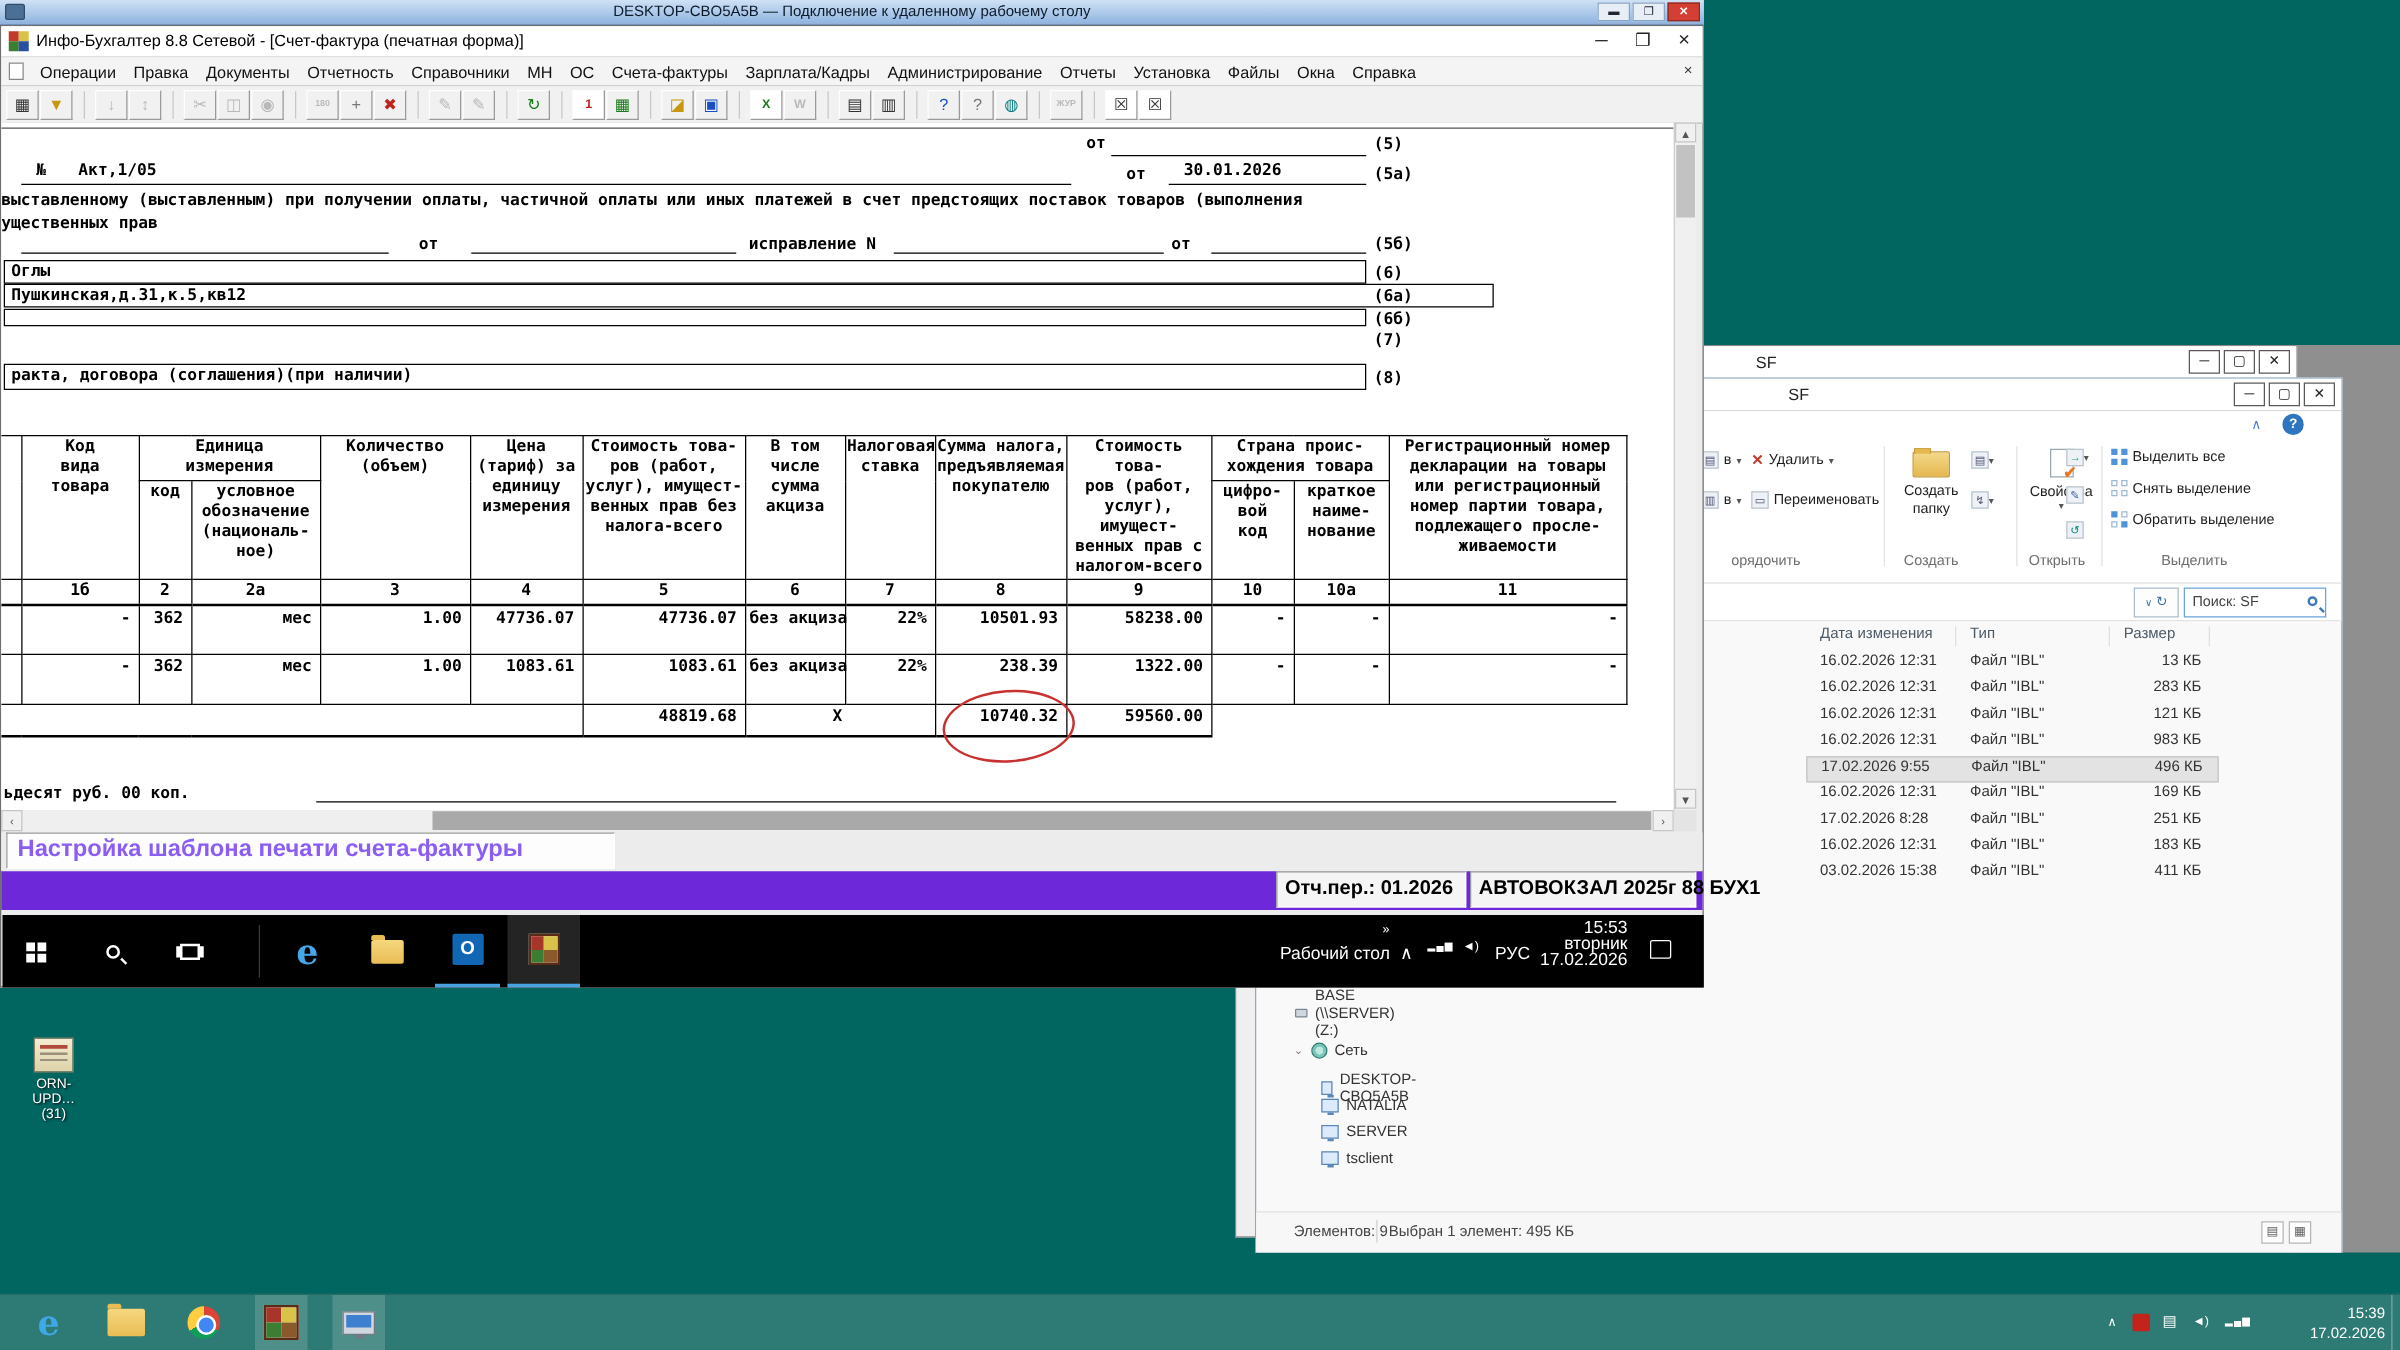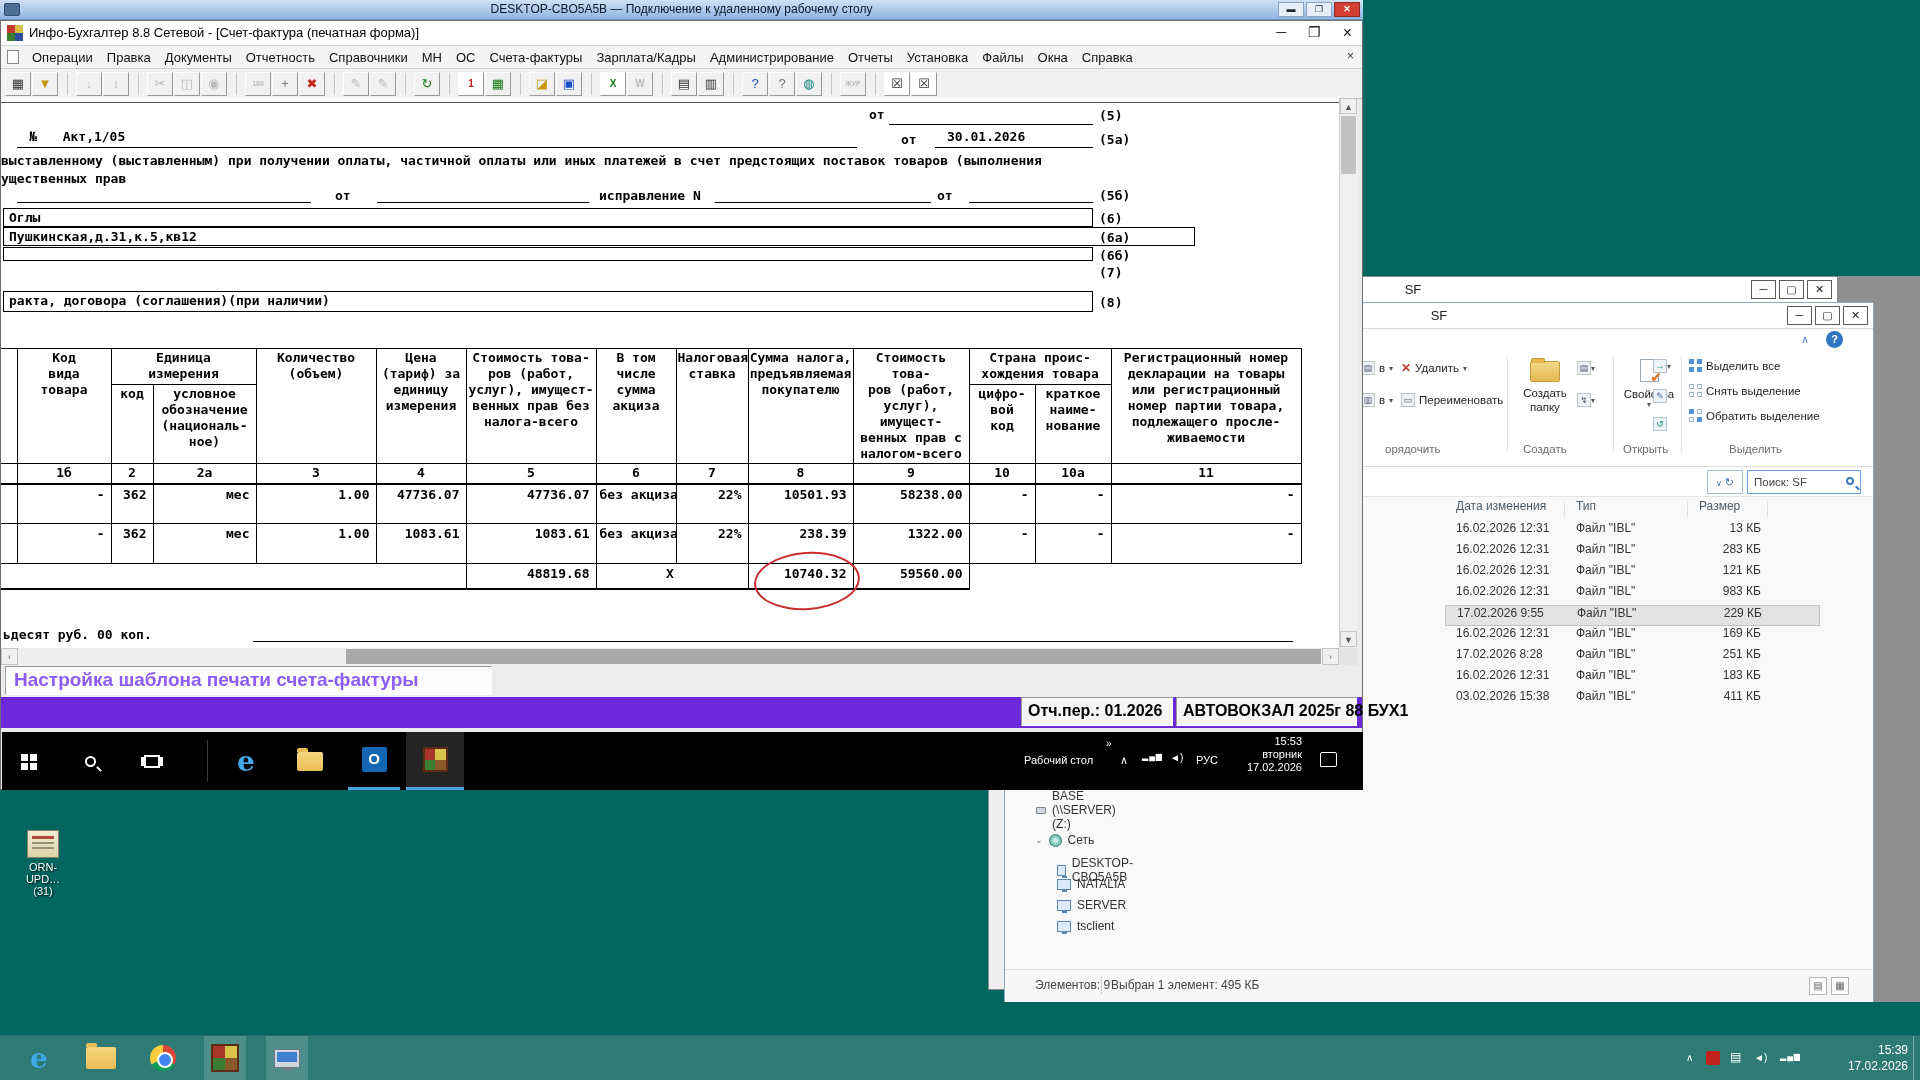--- a/index.html
+++ b/index.html
@@ -126,21 +126,21 @@
   .rtsep{left:205px;top:8px;width:1px;height:42px;background:#3a3a3a}
   .edgee{font-size:28px;font-weight:bold;color:#45a6e8;font-family:"DejaVu Serif",serif}
   .cssfolder{width:26px;height:19px;background:linear-gradient(#f6d77e,#e9bd55);border-radius:2px;position:relative}
   .cssfolder::before{content:"";position:absolute;left:0;top:-4px;width:11px;height:4px;background:#e9bd55;border-radius:2px 2px 0 0}
   .outlookic{width:25px;height:25px;background:#1267b4;border-radius:2px;color:#fff;font-weight:bold;font-size:15px;text-align:center;line-height:24px}
   .ibic{width:25px;height:25px;border:2px solid #5a2c16;display:grid;grid-template-columns:1fr 1fr;grid-template-rows:1fr 1fr;background:#fff}
   .ibic i:nth-child(1){background:#a8352a}.ibic i:nth-child(2){background:#d9c24a}
   .ibic i:nth-child(3){background:#3a7d33}.ibic i:nth-child(4){background:#8a5a2a}
   .opened{border-bottom:3px solid #4aa3e0}
   .activeslot{background:rgba(255,255,255,0.14)}
-  .rtray{font-size:11px;color:#fff}
+  .rtray{font-size:14px;color:#fff}
   .netbars{font-size:8px;letter-spacing:1px}
   .acticon{width:17px;height:15px;border:1.5px solid #fff;border-radius:2px 2px 2px 0}
 
   
   .htask{left:0;top:1035px;width:1920px;height:45px;background:#2e7a74;border-top:1px solid #256a65;z-index:10;color:#fff}
   .hslot{top:0;height:44px;width:42px;display:flex;align-items:center;justify-content:center}
   .hslot.activeslot{background:rgba(255,255,255,0.16)}
   .chrome{width:26px;height:26px;border-radius:50%;background:conic-gradient(#db4437 0 120deg,#0f9d58 120deg 240deg,#ffcd40 240deg 360deg);position:relative}
   .chrome::after{content:"";position:absolute;left:7px;top:7px;width:12px;height:12px;border-radius:50%;background:#4285f4;border:2px solid #fff}
   .monic{width:26px;height:19px;background:#cfd6dd;border:1px solid #6e7a86;position:relative}
@@ -286,24 +286,24 @@
       <div class="frow" style="top: 42px; left: 440px; width: 330px;">
         <span class="fdate" style="left: 11px;">16.02.2026 12:31</span>
         <span class="ftype" style="left: 131px;">Файл "IBL"</span>
         <span class="fsize" style="left: 200px;">121 КБ</span>
       </div>
       <div class="frow" style="top: 63px; left: 440px; width: 330px;">
         <span class="fdate" style="left: 11px;">16.02.2026 12:31</span>
         <span class="ftype" style="left: 131px;">Файл "IBL"</span>
         <span class="fsize" style="left: 200px;">983 КБ</span>
       </div>
-      <div class="frow sel" style="top: 84px; left: 440px; width: 375px;">
+      <div class="frow sel" style="top: 84px; left: 440px; width: 330px;">
         <span class="fdate" style="left: 11px;">17.02.2026 9:55</span>
         <span class="ftype" style="left: 131px;">Файл "IBL"</span>
-        <span class="fsize" style="left: 200px;">229 КБ</span>
+        <span class="fsize" style="left: 200px;">496 КБ</span>
       </div>
       <div class="frow" style="top: 105px; left: 440px; width: 330px;">
         <span class="fdate" style="left: 11px;">16.02.2026 12:31</span>
         <span class="ftype" style="left: 131px;">Файл "IBL"</span>
         <span class="fsize" style="left: 200px;">169 КБ</span>
       </div>
       <div class="frow" style="top: 126px; left: 440px; width: 330px;">
         <span class="fdate" style="left: 11px;">17.02.2026 8:28</span>
         <span class="ftype" style="left: 131px;">Файл "IBL"</span>
         <span class="fsize" style="left: 200px;">251 КБ</span>

